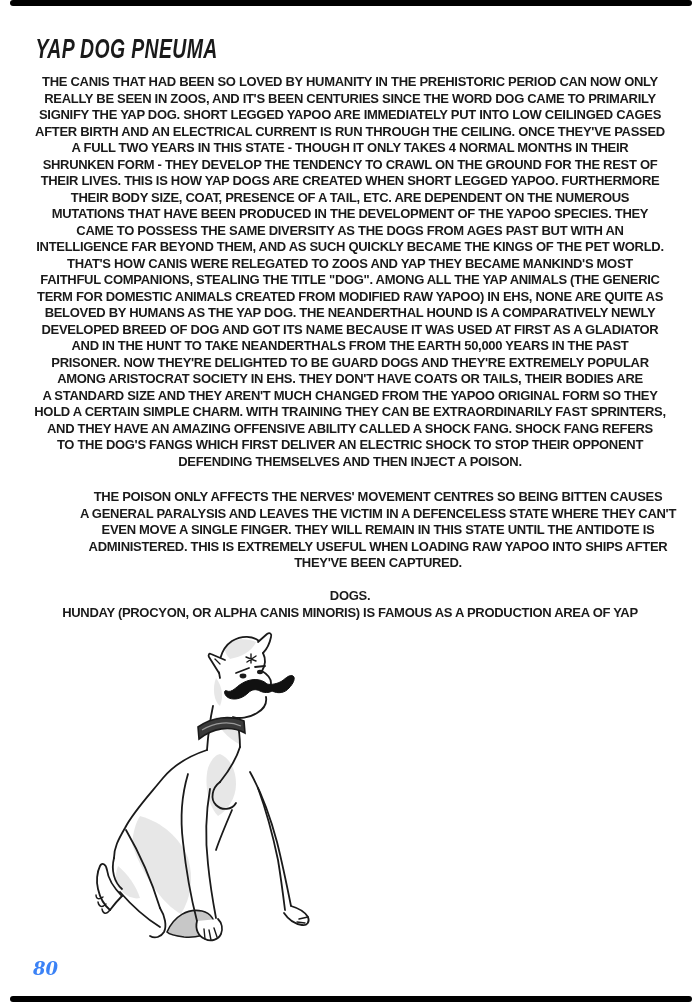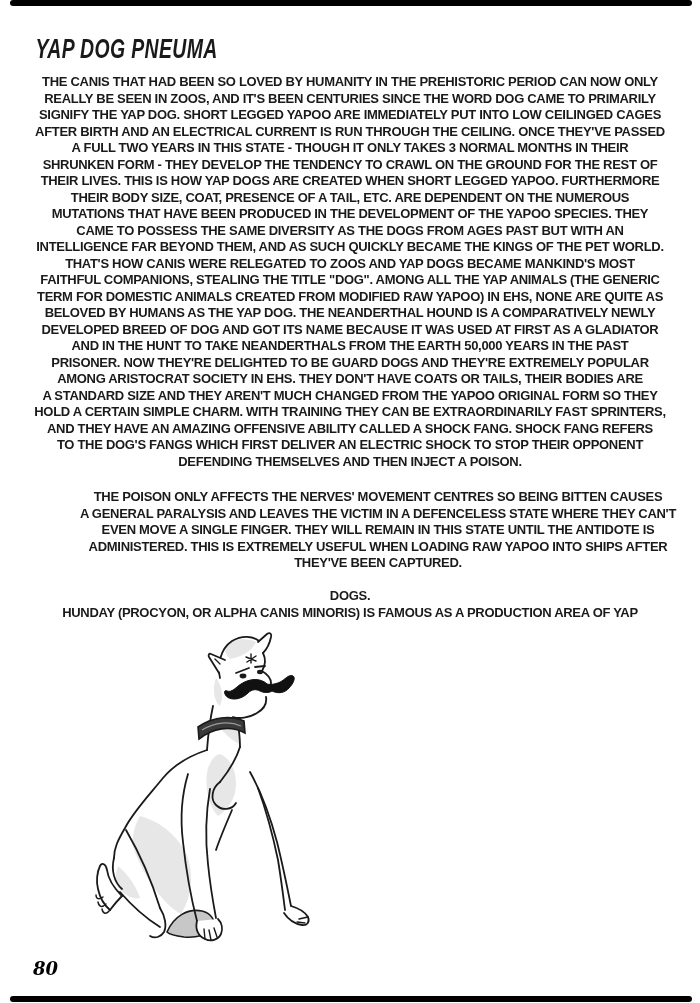--- a/index.html
+++ b/index.html
@@ -17,47 +17,47 @@
   }
   .para { position:absolute; left:0; width:700px; text-align:center;
           font-weight:bold; font-size:13px; letter-spacing:-0.3px; }
   .para .line { height:16.5px; line-height:16.5px; white-space:nowrap; }
   .p1 { top:74px; }
   .p2 { top:489px;margin-left:28px; }
   .p3 { top:588px; }
   .figure { position:absolute; left:70px; top:626px; width:260px; height:348px; }
   .page-number {
     position:absolute; left:33px; top:958px;
-    font-family:"DejaVu Serif", serif; font-style:italic; font-weight:bold; font-size:18px; color:#000000;
+    font-family:"DejaVu Serif", serif; font-style:italic; font-weight:bold; font-size:18px; color:#3b82f6;
   }
 </style>
 </head>
 <body>
 
 <div class="page">
 
   <div class="edge-bar top"></div>
 
   <div class="title-wrap">
     <span class="title-inner">YAP DOG PNEUMA</span>
   </div>
 
   <div class="para p1">
     <div class="line">THE CANIS THAT HAD BEEN SO LOVED BY HUMANITY IN THE PREHISTORIC PERIOD CAN NOW ONLY</div>
     <div class="line">REALLY BE SEEN IN ZOOS, AND IT'S BEEN CENTURIES SINCE THE WORD DOG CAME TO PRIMARILY</div>
     <div class="line">SIGNIFY THE YAP DOG. SHORT LEGGED YAPOO ARE IMMEDIATELY PUT INTO LOW CEILINGED CAGES</div>
     <div class="line">AFTER BIRTH AND AN ELECTRICAL CURRENT IS RUN THROUGH THE CEILING. ONCE THEY'VE PASSED</div>
-    <div class="line">A FULL TWO YEARS IN THIS STATE - THOUGH IT ONLY TAKES 3 NORMAL MONTHS IN THEIR</div>
+    <div class="line">A FULL TWO YEARS IN THIS STATE - THOUGH IT ONLY TAKES 4 NORMAL MONTHS IN THEIR</div>
     <div class="line">SHRUNKEN FORM - THEY DEVELOP THE TENDENCY TO CRAWL ON THE GROUND FOR THE REST OF</div>
     <div class="line">THEIR LIVES. THIS IS HOW YAP DOGS ARE CREATED WHEN SHORT LEGGED YAPOO. FURTHERMORE</div>
     <div class="line">THEIR BODY SIZE, COAT, PRESENCE OF A TAIL, ETC. ARE DEPENDENT ON THE NUMEROUS</div>
     <div class="line">MUTATIONS THAT HAVE BEEN PRODUCED IN THE DEVELOPMENT OF THE YAPOO SPECIES. THEY</div>
     <div class="line">CAME TO POSSESS THE SAME DIVERSITY AS THE DOGS FROM AGES PAST BUT WITH AN</div>
     <div class="line">INTELLIGENCE FAR BEYOND THEM, AND AS SUCH QUICKLY BECAME THE KINGS OF THE PET WORLD.</div>
-    <div class="line">THAT'S HOW CANIS WERE RELEGATED TO ZOOS AND YAP DOGS BECAME MANKIND'S MOST</div>
+    <div class="line">THAT'S HOW CANIS WERE RELEGATED TO ZOOS AND YAP THEY BECAME MANKIND'S MOST</div>
     <div class="line">FAITHFUL COMPANIONS, STEALING THE TITLE "DOG". AMONG ALL THE YAP ANIMALS (THE GENERIC</div>
     <div class="line">TERM FOR DOMESTIC ANIMALS CREATED FROM MODIFIED RAW YAPOO) IN EHS, NONE ARE QUITE AS</div>
     <div class="line">BELOVED BY HUMANS AS THE YAP DOG. THE NEANDERTHAL HOUND IS A COMPARATIVELY NEWLY</div>
     <div class="line">DEVELOPED BREED OF DOG AND GOT ITS NAME BECAUSE IT WAS USED AT FIRST AS A GLADIATOR</div>
     <div class="line">AND IN THE HUNT TO TAKE NEANDERTHALS FROM THE EARTH 50,000 YEARS IN THE PAST</div>
     <div class="line">PRISONER. NOW THEY'RE DELIGHTED TO BE GUARD DOGS AND THEY'RE EXTREMELY POPULAR</div>
     <div class="line">AMONG ARISTOCRAT SOCIETY IN EHS. THEY DON'T HAVE COATS OR TAILS, THEIR BODIES ARE</div>
     <div class="line">A STANDARD SIZE AND THEY AREN'T MUCH CHANGED FROM THE YAPOO ORIGINAL FORM SO THEY</div>
     <div class="line">HOLD A CERTAIN SIMPLE CHARM. WITH TRAINING THEY CAN BE EXTRAORDINARILY FAST SPRINTERS,</div>
     <div class="line">AND THEY HAVE AN AMAZING OFFENSIVE ABILITY CALLED A SHOCK FANG. SHOCK FANG REFERS</div>

